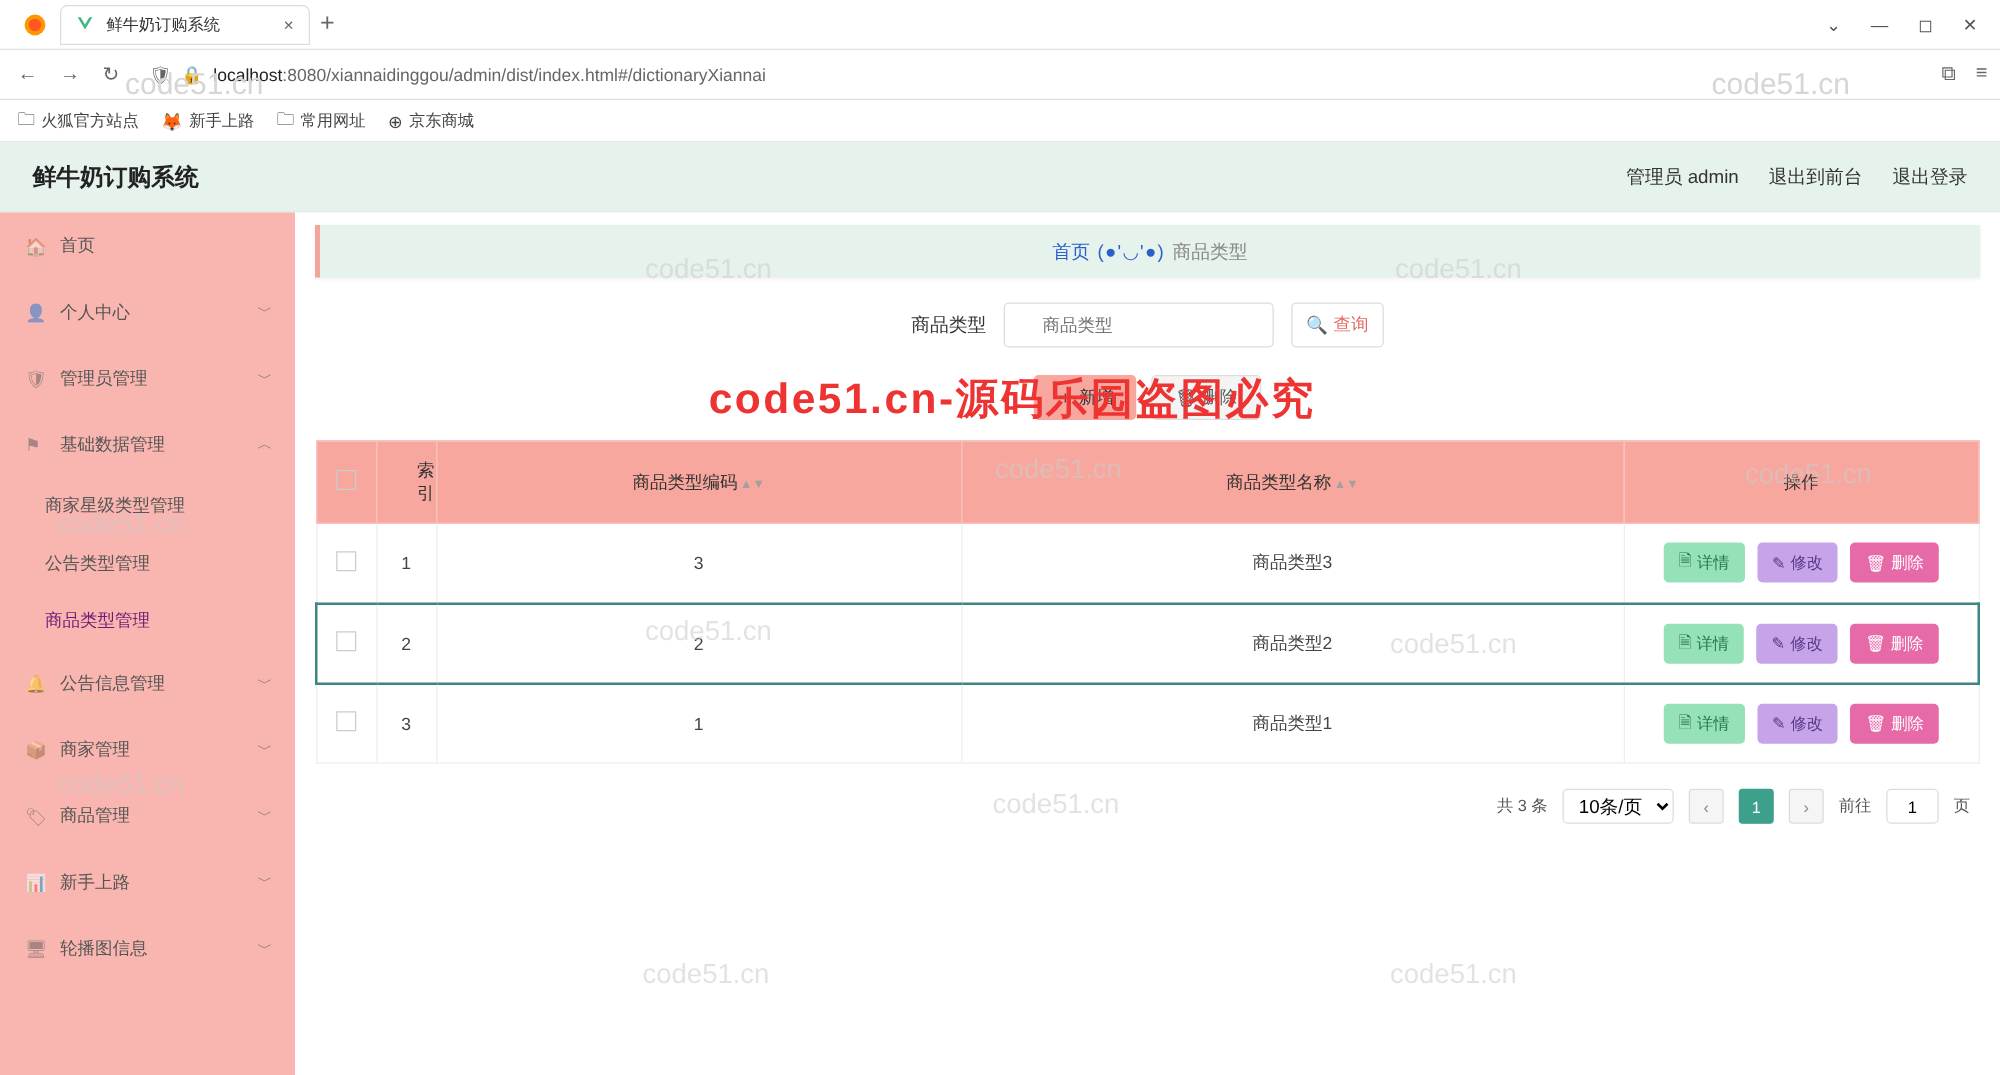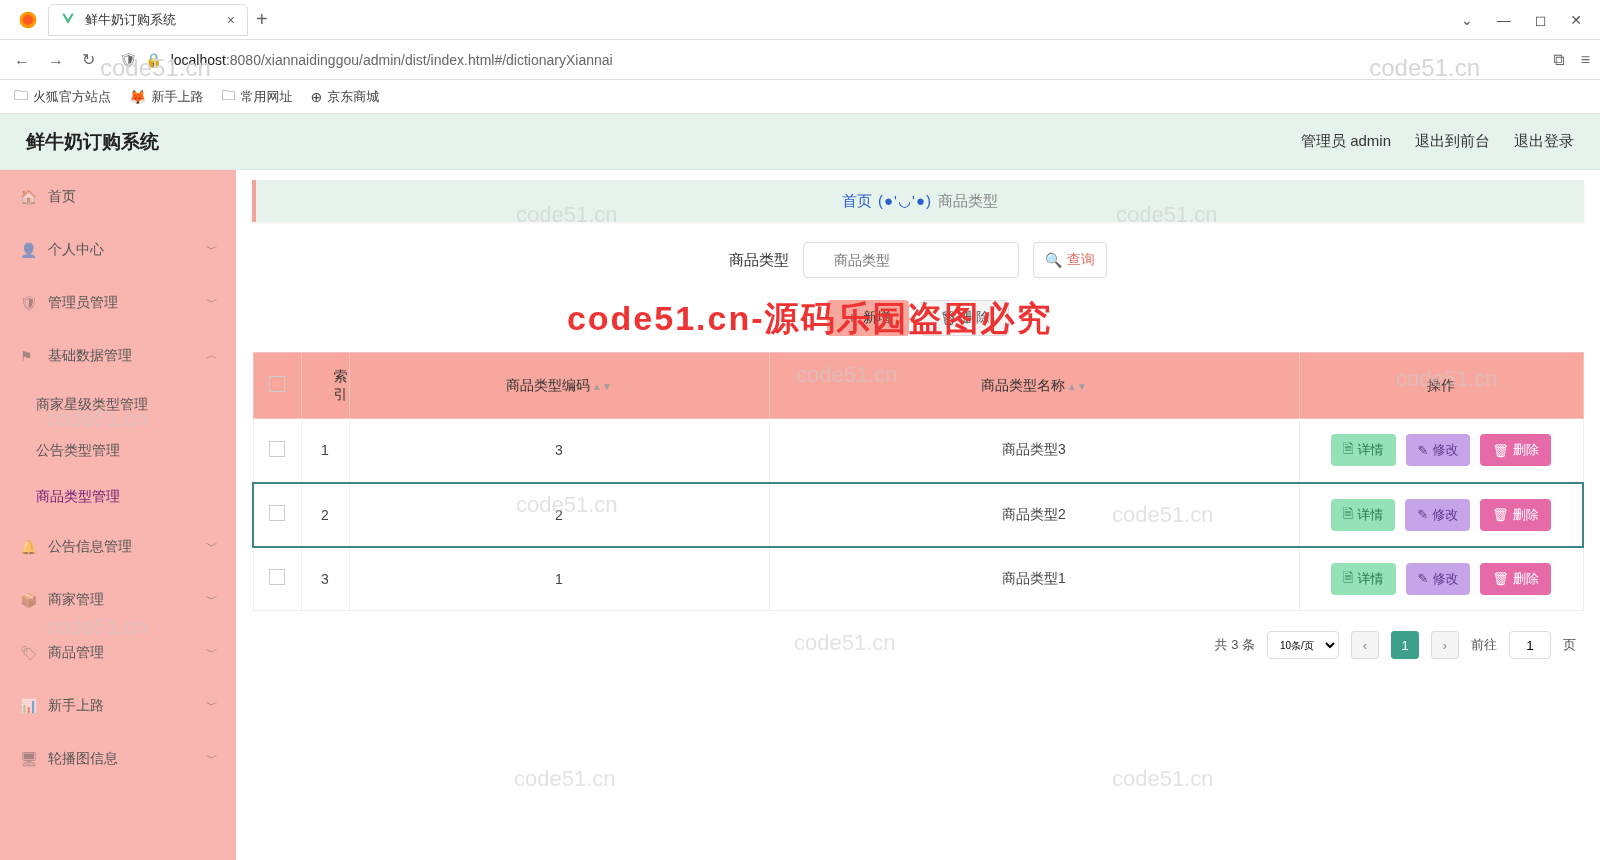--- a/index.html
+++ b/index.html
@@ -83,21 +83,21 @@
 .op-edit { background: #c7a4ea; color: #5a3a8a; }
 .op-del { background: #e66aa8; color: #fff; }
 .col-chk { width: 48px; }
 .col-idx { width: 48px; color: #4a68c9; padding-left: 31px; }
 .col-code { width: 420px; }
 .col-name { }
 .col-ops { width: 284px; margin-left: 24px; }
 
 
 .pager { display: flex; align-items: center; justify-content: flex-end; gap: 12px; margin-top: 20px; font-size: 13px; color: #555; padding-right: 8px; padding-bottom: 20px; }
-.pager select { height: 28px; border: 1px solid #dcdcdc; border-radius: 4px; padding: 0 8px; font-size: 10px; background: #fff; }
+.pager select { height: 28px; border: 1px solid #dcdcdc; border-radius: 4px; padding: 0 8px; font-size: 15px; background: #fff; }
 .pg-btn { width: 28px; height: 28px; border: 1px solid #dcdcdc; background: #f5f5f5; display: flex; align-items: center; justify-content: center; cursor: pointer; border-radius: 3px; color: #888; }
 .pg-btn.active { background: #3da08a; color: #fff; border-color: #3da08a; }
 .pg-input { width: 42px; height: 28px; border: 1px solid #dcdcdc; border-radius: 4px; text-align: center; }
 
 
 .wm { position: absolute; color: #ccc; font-size: 22px; pointer-events: none; opacity: 0.55; font-family: Arial; }
 .wm1 { left: 280px; top: 32px; }
 .wm2 { left: 880px; top: 32px; }
 .wm4 { left: 560px; top: 192px; }
 .wm5 { left: 1160px; top: 196px; }

